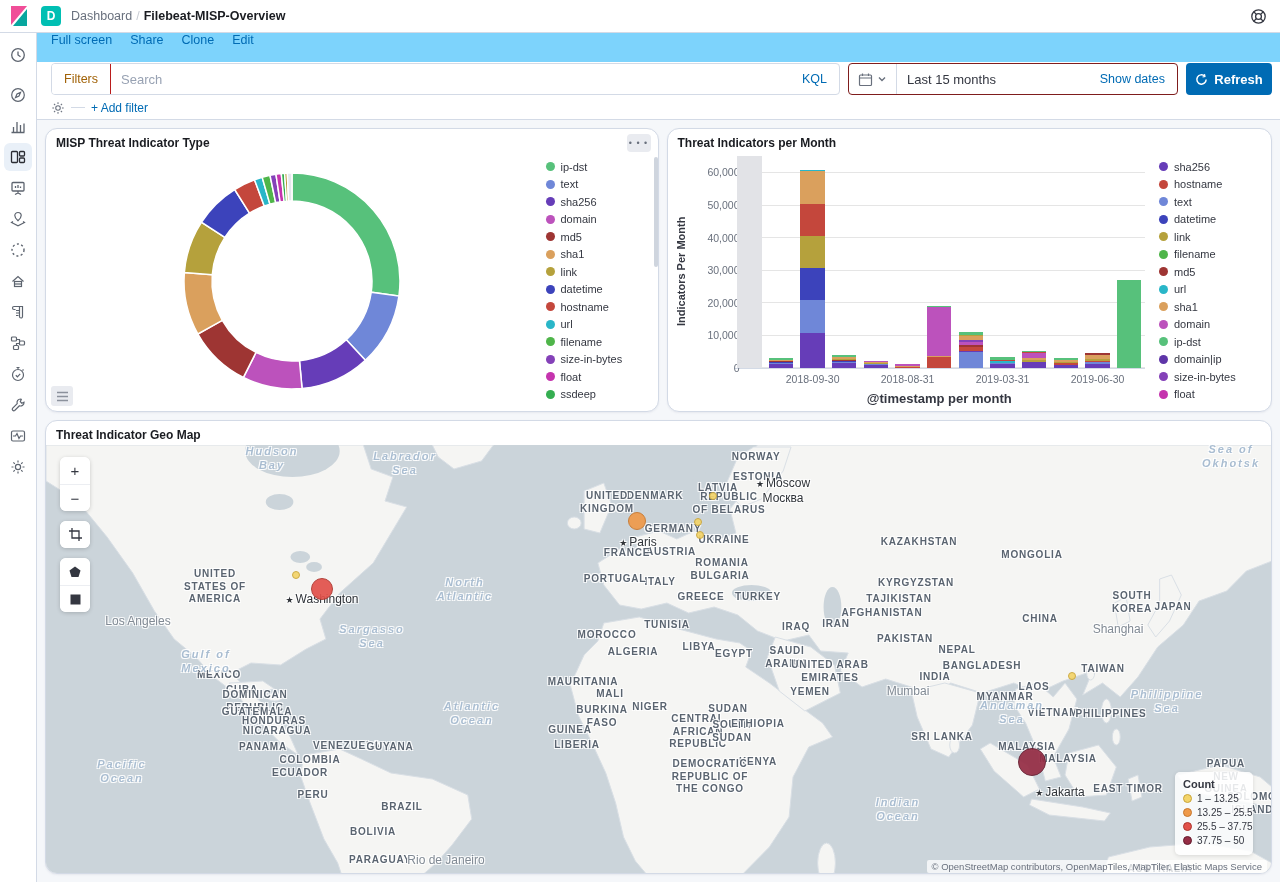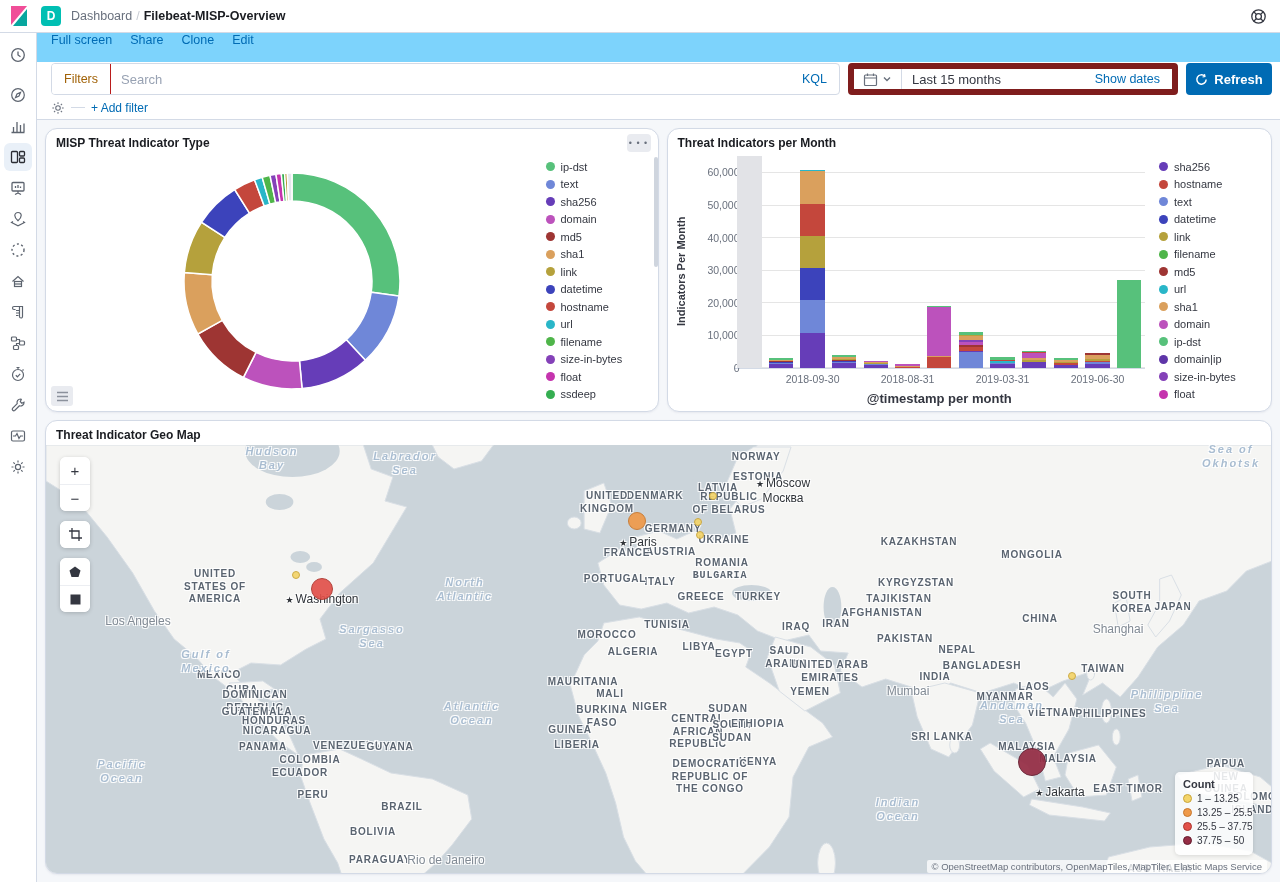--- a/index.html
+++ b/index.html
@@ -30,21 +30,21 @@
   .filterrow { position:absolute; top:62px; left:37px; right:0; height:34px; background:#fff;
                display:flex; align-items:center; padding:0 8px 0 14px; gap:8px; }
   .searchbar { flex:1; display:flex; align-items:stretch; height:32px; border:1px solid #d3dae6;
                border-radius:4px; background:#fff; overflow:hidden; }
   .filters-btn { display:flex; align-items:center; padding:0 12px; border-right:1px solid #b91c1c;
                  font-size:12.5px; color:#a16207; background:#fff; cursor:pointer; }
   .search-input { flex:1; border:none; outline:none; font-size:13px; padding:0 10px;
                   font-family:"Liberation Sans",sans-serif; color:#343741; }
   .search-input::placeholder { color:#98a2b3; }
   .kql { display:flex; align-items:center; padding:0 12px; color:#006BB4; font-size:12.5px; cursor:pointer; }
-  .datebar { width:330px; display:flex; align-items:stretch; height:32px; border:6px solid #7f1d1d;
+  .datebar { width:330px; display:flex; align-items:stretch; height:32px; border:1px solid #7f1d1d;
              border-radius:4px; background:#fff; overflow:hidden; }
   .cal-btn { display:flex; align-items:center; gap:4px; padding:0 9px; border-right:1px solid #d3dae6; cursor:pointer; }
   .time-text { flex:1; display:flex; align-items:center; padding:0 10px; font-size:13px; color:#343741; cursor:pointer; }
   .show-dates { display:flex; align-items:center; padding:0 12px; color:#006BB4; font-size:12.5px; cursor:pointer; }
   .refresh-btn { height:32px; min-width:86px; background:#006BB4; color:#fff; border:none; border-radius:4px;
                  font-size:13px; font-weight:600; display:flex; align-items:center; justify-content:center; gap:6px;
                  cursor:pointer; font-family:"Liberation Sans",sans-serif; }
 
   .addrow { position:absolute; top:96px; left:37px; right:0; height:24px; background:#fff;
             display:flex; align-items:center; gap:6px; padding-left:14px; border-bottom:1px solid #d3dae6; }
@@ -681,21 +681,21 @@
             <div class="map-label c" style="left: 683px; top: 58px;">REPUBLIC
 OF BELARUS</div>
             <div class="map-label s" style="left: 737px; top: 46px;"><span class="star">★</span>Moscow
 Москва</div>
             <div class="map-label c" style="left: 627px; top: 84px;">GERMANY</div>
             <div class="map-label c" style="left: 678px; top: 95px;">UKRAINE</div>
             <div class="map-label c" style="left: 625px; top: 107px;">AUSTRIA</div>
             <div class="map-label c" style="left: 581px; top: 108px;">FRANCE</div>
             <div class="map-label s" style="left: 592px; top: 97px;"><span class="star">★</span>Paris</div>
             <div class="map-label c" style="left: 676px; top: 118px;">ROMANIA</div>
-            <div class="map-label c" style="left: 674px; top: 131px; font-family: Liberation Mono, monospace;">BULGARIA</div>
+            <div class="map-label c" style="left: 674px; top: 131px;">BULGARIA</div>
             <div class="map-label c" style="left: 614px; top: 137px;">ITALY</div>
             <div class="map-label c" style="left: 569px; top: 134px;">PORTUGAL</div>
             <div class="map-label c" style="left: 655px; top: 152px;">GREECE</div>
             <div class="map-label c" style="left: 712px; top: 152px;">TURKEY</div>
             <div class="map-label c" style="left: 873px; top: 97px;">KAZAKHSTAN</div>
             <div class="map-label c" style="left: 986px; top: 110px;">MONGOLIA</div>
             <div class="map-label c" style="left: 870px; top: 138px;">KYRGYZSTAN</div>
             <div class="map-label c" style="left: 853px; top: 154px;">TAJIKISTAN</div>
             <div class="map-label c" style="left: 836px; top: 168px;">AFGHANISTAN</div>
             <div class="map-label c" style="left: 859px; top: 194px;">PAKISTAN</div>

